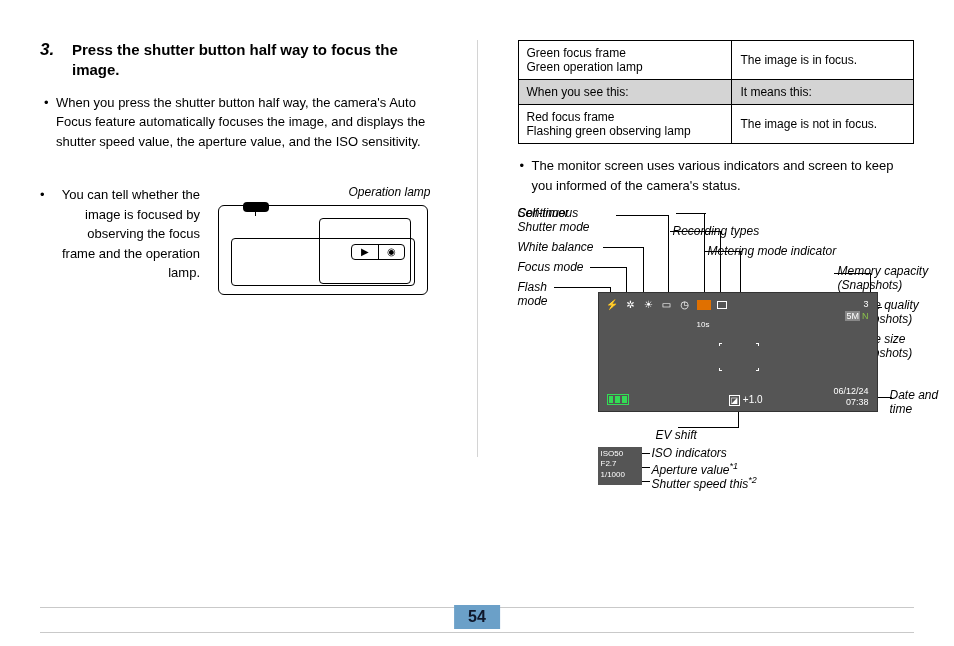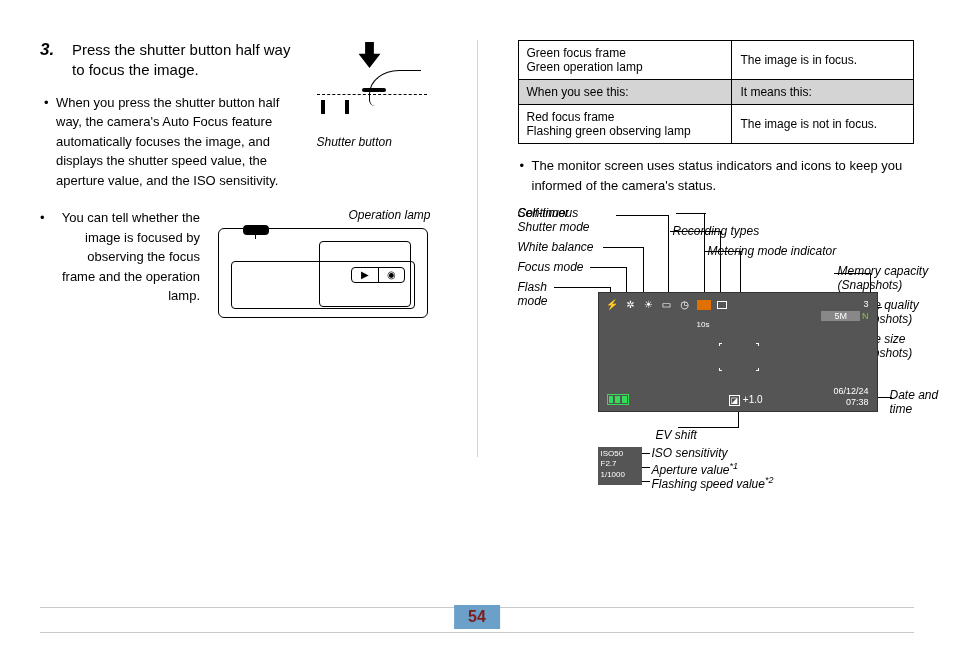--- a/index.html
+++ b/index.html
@@ -11,21 +11,21 @@
   }
   .page { padding: 22px 40px 20px 40px; }
   .section-title-bar {
     background: #d4d4d4; padding: 7px 10px 6px 10px;
     font-weight: 700; font-size: 14px; letter-spacing: .2px;
   }
   .cols { display: flex; gap: 40px; margin-top: 18px; }
   .col { flex: 1 1 0; min-width: 0; }
   .divider { width: 1px; background: #d4d4d4; }
   .step-num { font-weight: 700; font-style: italic; font-size: 17px; }
-  .step-title { font-weight: 400; font-size: 15px; line-height: 1.35; }
+  .step-title { font-weight: 700; font-size: 15px; line-height: 1.35; }
   .step-row { display: flex; gap: 18px; margin-bottom: 10px; }
   .step-row .text { flex: 1; }
   .step-row .text ul { list-style: none; padding-left: 4px; margin-top: 12px; }
   .step-row .text ul li { position: relative; padding-left: 12px; line-height: 1.5; }
   .step-row .text ul li::before { content: "•"; position: absolute; left: 0; top: 0; }
   .step-row .img-col { width: 120px; text-align: left; }
   .fig-label { font-style: italic; font-size: 12px; }
 
   
   .shutter-illust {
@@ -144,30 +144,30 @@
 
   
   .footer {
     position: absolute; left: 40px; right: 40px; bottom: 13px; height: 26px;
   }
   .footer .hr { height:1px; background:#c9c9c9; }
   .footer .hr.top { margin-bottom: 0; }
   .footer .hr.bot { margin-top: 24px; }
   .footer .pg {
     position: absolute; left: 50%; top: -2px; transform: translateX(-50%);
-    background: #6ba0c8; color:#7f1d1d; font-weight:700; font-size:16px;
+    background: #6ba0c8; color:#0f172a; font-weight:700; font-size:16px;
     padding: 3px 14px;
   }
 
   .left-step { display:flex; gap:8px; }
   .left-step .num { width: 24px; }
   .left-step .body { flex: 1; }
   .bullets { margin-top: 12px; }
   .bullets ul { list-style:none; padding-left: 26px; }
-  .bullets ul li { position:relative; padding-left:12px; line-height:1.5; margin-bottom:8px; }
+  .bullets ul li { position:relative; padding-left:12px; line-height:1.5; margin-bottom:24px; }
   .bullets ul li::before { content:"•"; position:absolute; left:0; }
 
   
   .star { font-size: 9px; vertical-align: super; }
 
 </style>
 </head>
 <body>
 
 <div class="page">
@@ -182,31 +182,20 @@
             <div class="num"><span class="step-num">3.</span></div>
             <div class="body">
               <div class="step-title">Press the shutter button half way to focus the image.</div>
             </div>
           </div>
           <div class="bullets">
             <ul>
               <li>When you press the shutter button half way, the camera's Auto Focus feature automatically focuses the image, and displays the shutter speed value, the aperture value, and the ISO sensitivity.</li>
             </ul>
           </div>
-        </div>
-        <div class="img-col">
-          <div class="shutter-illust">
-            <div class="shutter-arrow"></div>
-            <div class="shutter-finger"></div>
-            <div class="shutter-knob"></div>
-            <div class="shutter-body"></div>
-            <div class="shutter-mark1"></div>
-            <div class="shutter-mark2"></div>
-          </div>
-          <span class="fig-label">Shutter button</span>
         </div>
       </div>
 
       <div class="oplamp-row">
         <div class="text">
           <ul>
             <li>You can tell whether the image is focused by observing the focus frame and the operation lamp.</li>
           </ul>
         </div>
         <div class="oplamp-col oplamp-label-wrap">
@@ -248,21 +237,21 @@
         <tr>
           <td>
             <span>Red focus frame</span><br>
             <span>Flashing green observing lamp</span>
           </td>
           <td>The image is not in focus.</td>
         </tr>
       </tbody>
         </table>
 
-      <div class="right-bullet">The monitor screen uses status indicators and icons to keep you informed of the camera's status.</div>
+      <div class="right-bullet">The monitor screen uses various indicators and screen to keep you informed of the camera's status.</div>
 
       <div class="monitor-wrap">
 
         <span class="mon-label" style="left:0;top:0;width:100px">Continuous Shutter mode</span>
         <span class="mon-label" style="left:0;top:34px">White balance</span>
         <span class="mon-label" style="left:0;top:54px">Focus mode</span>
         <span class="mon-label" style="left:0;top:74px;width:60px">Flash mode</span>
 
         <span class="mon-label" style="left:190;top:0">Self-timer</span>
         <span class="mon-label" style="left:155px;top:18px">Recording types</span>
@@ -307,21 +296,21 @@
             <span>✲</span>
             <span>☀</span>
             <span>▭</span>
             <span>◷</span>
             <span class="orange"></span>
             <span class="box"></span>
           </div>
           <div class="mon-10s">10s</div>
           <div class="mon-right-icons">
             <div>3</div>
-            <div><span style="background:#888;padding:0 13px">5M</span><span class="n">N</span></div>
+            <div><span style="background:#888;padding:0 1px">5M</span><span class="n">N</span></div>
           </div>
           <div class="mon-focusframe">
             <span class="tl"></span>
               <span class="tr"></span>
               <span class="bl"></span>
               <span class="br"></span>
           </div>
           <div class="mon-batt">
               <span></span>
               <span></span>
@@ -333,26 +322,26 @@
             <span>07:38</span>
           </div>
         </div>
 
         <div class="small-panel">
           <div>ISO50</div>
           <div>F2.7</div>
           <div>1/1000</div>
         </div>
 
-        <span class="mon-label" style="left:134px;top:240px">ISO sensitivity</span>
+        <span class="mon-label" style="left:134px;top:240px">ISO indicators</span>
         <span class="mon-label" style="left:134px;top:254px">
           <span>Aperture value</span><span class="star">*1</span>
         </span>
         <span class="mon-label" style="left:134px;top:268px">
-          <span>Flashing speed value</span><span class="star">*2</span>
+          <span>Shutter speed this</span><span class="star">*2</span>
         </span>
         <div class="mon-lead" style="left:124px;top:246px;width:8px"></div>
         <div class="mon-lead" style="left:124px;top:260px;width:8px"></div>
         <div class="mon-lead" style="left:124px;top:274px;width:8px"></div>
 
       </div>
 
     </div>
   </div>
 </div>

